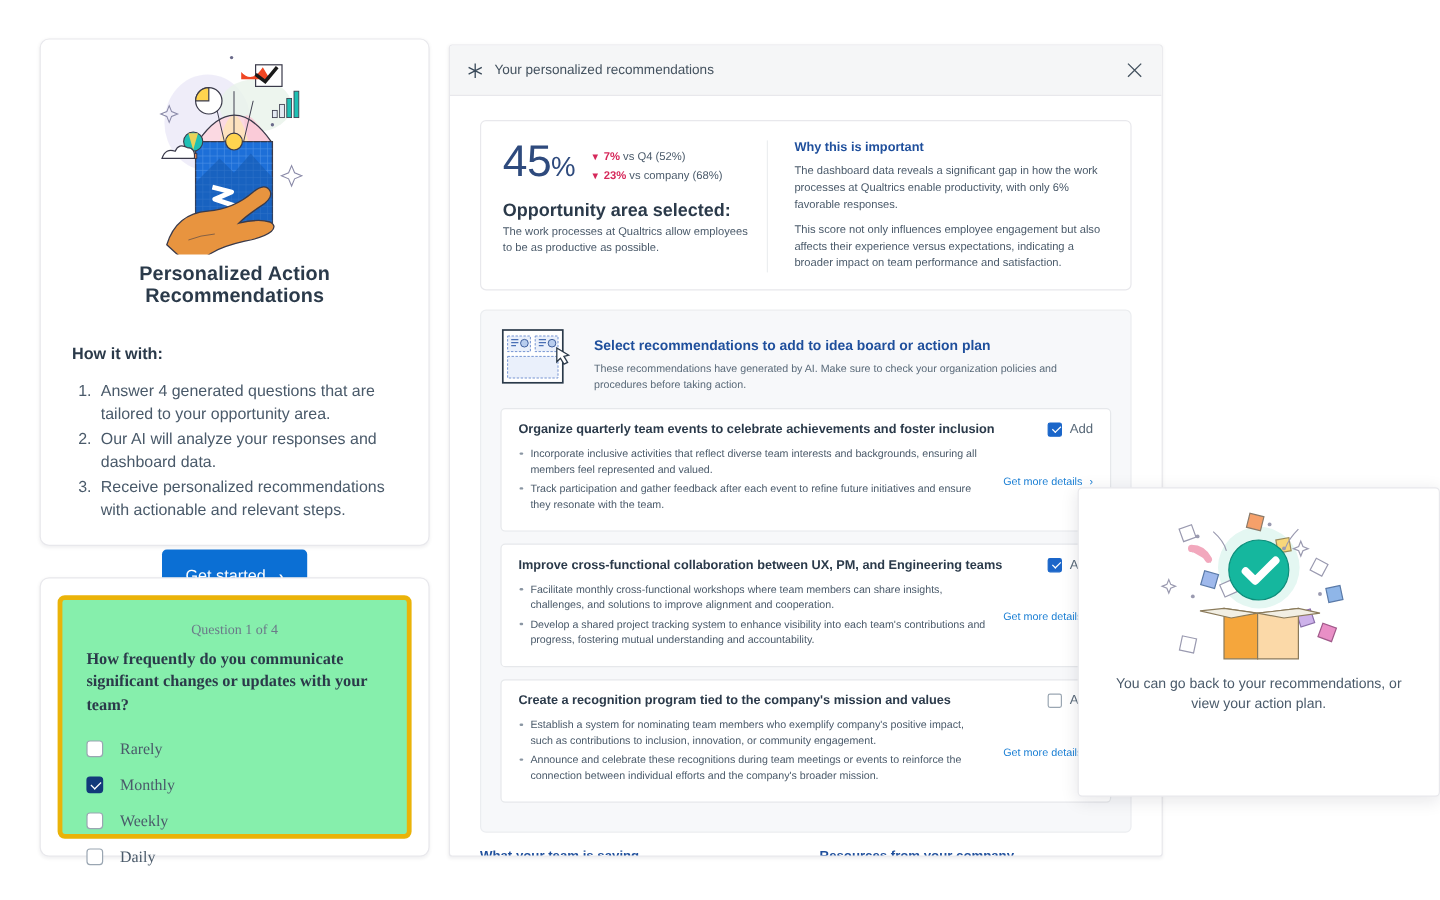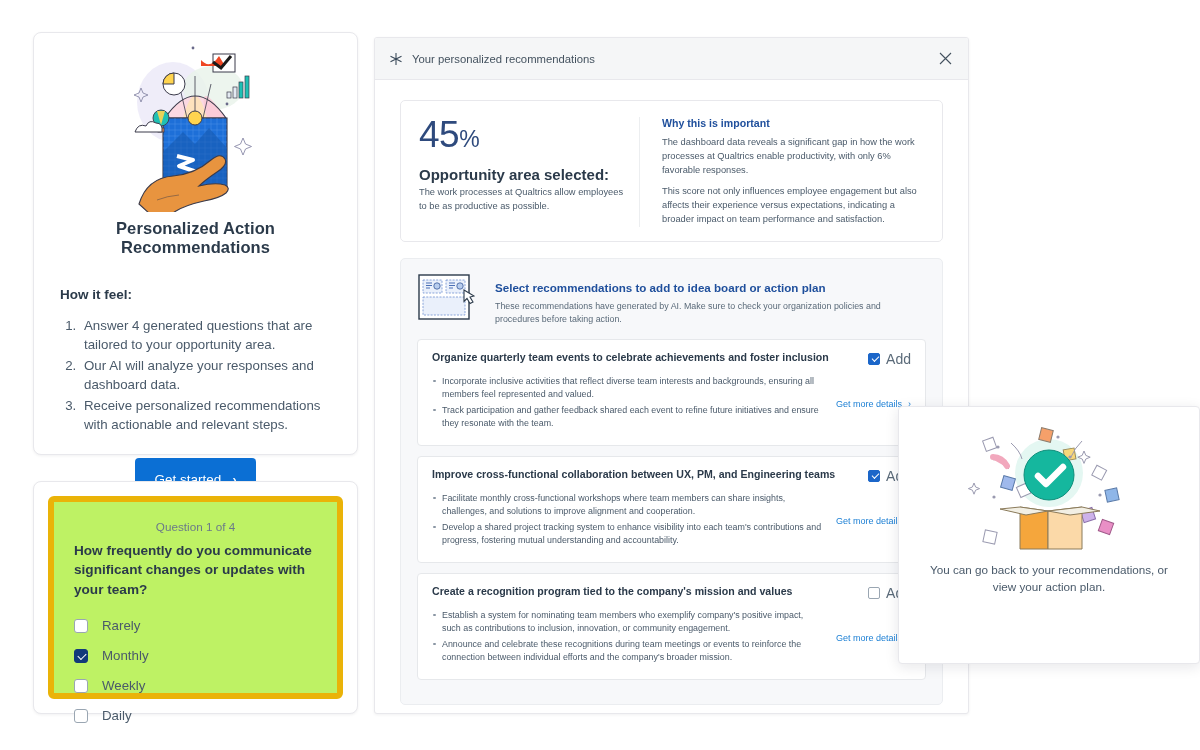--- a/index.html
+++ b/index.html
@@ -47,22 +47,22 @@
   }
   .btn-blue .chev { font-size: 12px; font-weight: bold; }
 
   
   #question-card {
     position: absolute; left: 33px; top: 481px;
     width: 325px; height: 233px;
     padding: 14px;
   }
   .qinner {
-    border: 6px solid #eab308; border-radius: 6px; height: 100%;
-    padding: 18px 20px 10px 20px; background: #bef264;
+    border: 4px solid #eab308; border-radius: 6px; height: 100%;
+    padding: 18px 20px 10px 20px; background: #86efac; font-family: Liberation Serif, serif;
   }
   .q-count { text-align: center; font-size: 11.7px; color: #6b7a89; }
   .q-text {
     margin-top: 8px; font-size: 13.6px; font-weight: bold; line-height: 1.42; color: #2b3a4a;
   }
   .opts { margin-top: 14px; }
   .opt { display: flex; align-items: center; gap: 14px; height: 26px; margin-bottom: 4px; cursor: pointer; }
   .cb {
     width: 14px; height: 14px; border: 1px solid #9aa6b2; border-radius: 3px; background: #fff;
     flex: 0 0 auto; position: relative;
@@ -139,21 +139,21 @@
   .cb-sm {
     width: 12px; height: 12px; border: 1px solid #9aa6b2; border-radius: 2px; background: #fff;
     position: relative;
   }
   .cb-sm.checked { background: #1b66c9; border-color: #1b66c9; }
   .cb-sm.checked::after {
     content: ""; position: absolute; left: 2.5px; top: 2.5px;
     width: 6px; height: 3px; border-left: 1.4px solid #fff; border-bottom: 1.4px solid #fff;
     transform: rotate(-45deg);
   }
-  .add-label { font-size: 14px; color: #5a6a79; }
+  .add-label { font-size: 11px; color: #5a6a79; }
   .rec-body { display: flex; margin-top: 8px; }
   ul.bullets { list-style: none; flex: 1; padding-right: 12px; }
   ul.bullets li {
     font-size: 8.9px; color: #4a5a6a; line-height: 1.52; padding-left: 10px;
     position: relative; margin-bottom: 2px;
   }
   ul.bullets li::before {
     content: ""; position: absolute; left: 1px; top: 5px;
     width: 2.5px; height: 2.5px; background: #8a96a3; border-radius: 50%;
   }
@@ -234,21 +234,21 @@
         <path d="M18 164 q8 -26 34 -28 q22 -2 38 -16 q10 -8 14 -1 q3 6 -8 13 q-12 8 -18 14 q16 -4 26 -1 q6 3 1 8 q-6 5 -22 8 q-18 4 -28 10 q-10 6 -14 14 Z" fill="#e8943f" stroke="#3a3a4a" stroke-width="1.1"></path>
         <path d="M36 160 q10 -4 22 -5" fill="none" stroke="#3a3a4a" stroke-width=".8" opacity=".6"></path>
 
         <path d="M20 48 l2 5 l5 2 l-5 2 l-2 5 l-2 -5 l-5 -2 l5 -2 Z" fill="none" stroke="#8a8aa8" stroke-width=".9"></path>
         <path d="M122 98 l2.5 6 l6 2.5 l-6 2.5 l-2.5 6 l-2.5 -6 l-6 -2.5 l6 -2.5 Z" fill="none" stroke="#8a8aa8" stroke-width=".9"></path>
         <circle cx="72" cy="8" r="1.4" fill="#6a6a8a"></circle>
         <circle cx="106" cy="64" r="1.4" fill="#6a6a8a"></circle>
       </svg>
     </div>
     <div class="intro-title">Personalized Action Recommendations</div>
-    <div class="howit">How it feel:</div>
+    <div class="howit">How it with:</div>
     <ol class="steps">
       <li>Answer 4 generated questions that are tailored to your opportunity area.</li>
       <li>Our AI will analyze your responses and dashboard data.</li>
       <li>Receive personalized recommendations with actionable and relevant steps.</li>
     </ol>
     <div class="getstarted-wrap">
       <button class="btn-blue">
         <span>Get started</span>
         <span class="chev">›</span>
       </button>
@@ -296,20 +296,30 @@
       </span>
     </div>
 
     <div class="panel-body">
 
       <div class="score-card">
         <div class="score-left">
           <div class="score-row">
             <div class="bignum">
               <span>45</span><span class="pct">%</span>
+            </div>
+            <div class="deltas">
+              <div class="delta">
+                <span class="tri">▼</span><b>7%</b>
+                <span>vs Q4 (52%)</span>
+              </div>
+              <div class="delta">
+                <span class="tri">▼</span><b>23%</b>
+                <span>vs company (68%)</span>
+              </div>
             </div>
           </div>
           <div class="opp-label">Opportunity area selected:</div>
           <div class="opp-text">The work processes at Qualtrics allow employees to be as productive as possible.</div>
         </div>
         <div class="score-right">
           <div class="why-title">Why this is important</div>
           <div class="why-p">The dashboard data reveals a significant gap in how the work processes at Qualtrics enable productivity, with only 6% favorable responses.</div>
           <div class="why-p">This score not only influences employee engagement but also affects their experience versus expectations, indicating a broader impact on team performance and satisfaction.</div>
         </div>
@@ -344,21 +354,21 @@
             <div class="rec-head">
               <div class="rec-title">Organize quarterly team events to celebrate achievements and foster inclusion</div>
               <div class="add-wrap">
                 <span class="cb-sm checked"></span>
                 <span class="add-label">Add</span>
               </div>
             </div>
             <div class="rec-body">
               <ul class="bullets">
                 <li>Incorporate inclusive activities that reflect diverse team interests and backgrounds, ensuring all members feel represented and valued.</li>
-                <li>Track participation and gather feedback shared each event to refine future initiatives and ensure they resonate with the team.</li>
+                <li>Track participation and gather feedback after each event to refine future initiatives and ensure they resonate with the team.</li>
               </ul>
               <div class="more-details">
                 <span>Get more details</span>
                 <span>›</span>
               </div>
             </div>
           </div>
 
           <div class="rec">
             <div class="rec-head">

